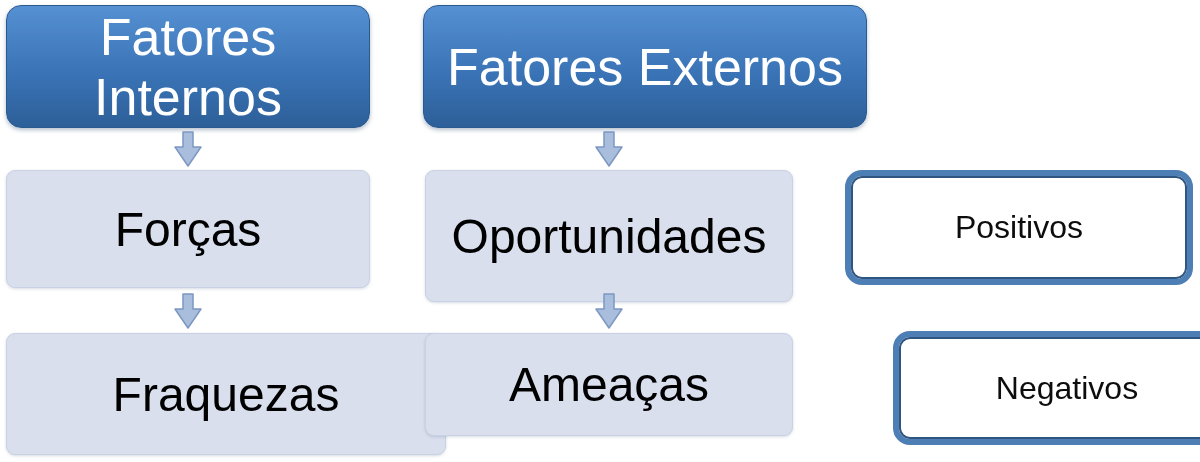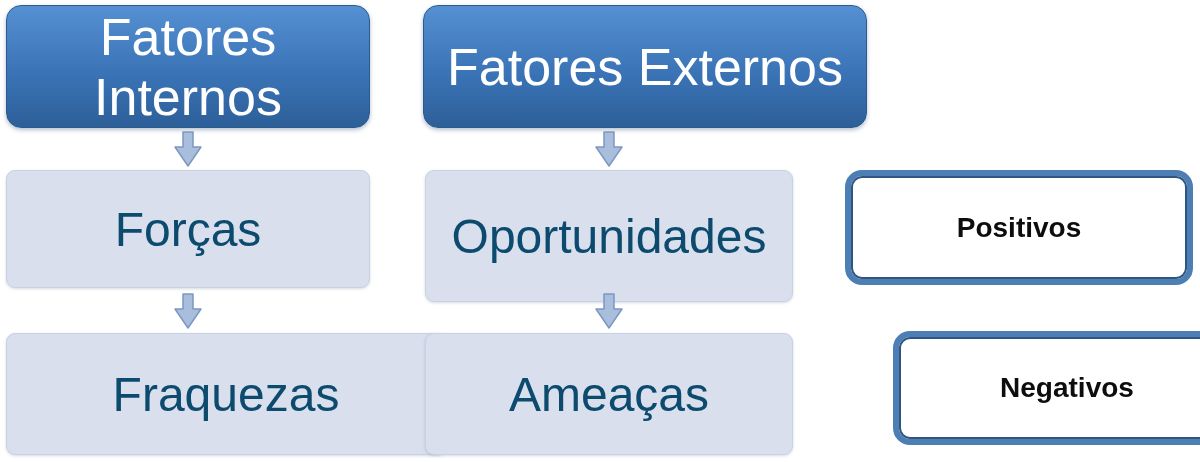--- a/index.html
+++ b/index.html
@@ -24,32 +24,32 @@
     border: 1px solid #2b5a8f;
     border-radius: 15px;
     color: #ffffff;
     font-size: 52px;
     box-shadow: 0 2px 4px rgba(40,70,110,0.35);
   }
   .item-box {
     background: #d9dfed;
     border: 1px solid #c9d2e4;
     border-radius: 9px;
-    color: #0c4a6e;
+    color: #000000;
     font-size: 48px;
     box-shadow: 0 1px 3px rgba(90,110,140,0.25);
   }
   .label-box {
     background: #ffffff;
     border: 6px solid #4d7fb5;
     border-radius: 17px;
     box-shadow: inset 0 0 0 2px #2e5680;
     color: #0d0d0d;
-    font-size: 28px;
-    font-weight: bold;
+    font-size: 32px;
+    font-weight: normal;
   }
   .arrow {
     position: absolute;
     width: 28px;
     height: 36px;
   }
 </style>
 </head>
 <body>
 
@@ -74,19 +74,19 @@
   <svg class="arrow" style="left:595px; top:131px;" viewBox="0 0 28 36">
     <path d="M9 1 L19 1 L19 16 L27 16 L14 35 L1 16 L9 16 Z" fill="#a9bedd" stroke="#7c97c2" stroke-width="1.5" stroke-linejoin="round"></path>
   </svg>
 
   <div class="box item-box" style="left:425px; top:170px; width:368px; height:132px;">Oportunidades</div>
 
   <svg class="arrow" style="left:595px; top:293px;" viewBox="0 0 28 36">
     <path d="M9 1 L19 1 L19 16 L27 16 L14 35 L1 16 L9 16 Z" fill="#a9bedd" stroke="#7c97c2" stroke-width="1.5" stroke-linejoin="round"></path>
   </svg>
 
-  <div class="box item-box" style="left:425px; top:333px; width:368px; height:122px;">Ameaças</div>
+  <div class="box item-box" style="left:425px; top:333px; width:368px; height:103px;">Ameaças</div>
 
   <div class="box label-box" style="left:845px; top:170px; width:348px; height:115px;">Positivos</div>
 
   <div class="box label-box" style="left:845px; top:331px; width:348px; height:114px;margin-left:48px;">Negativos</div>
 
 </div>
 
 </body></html>

